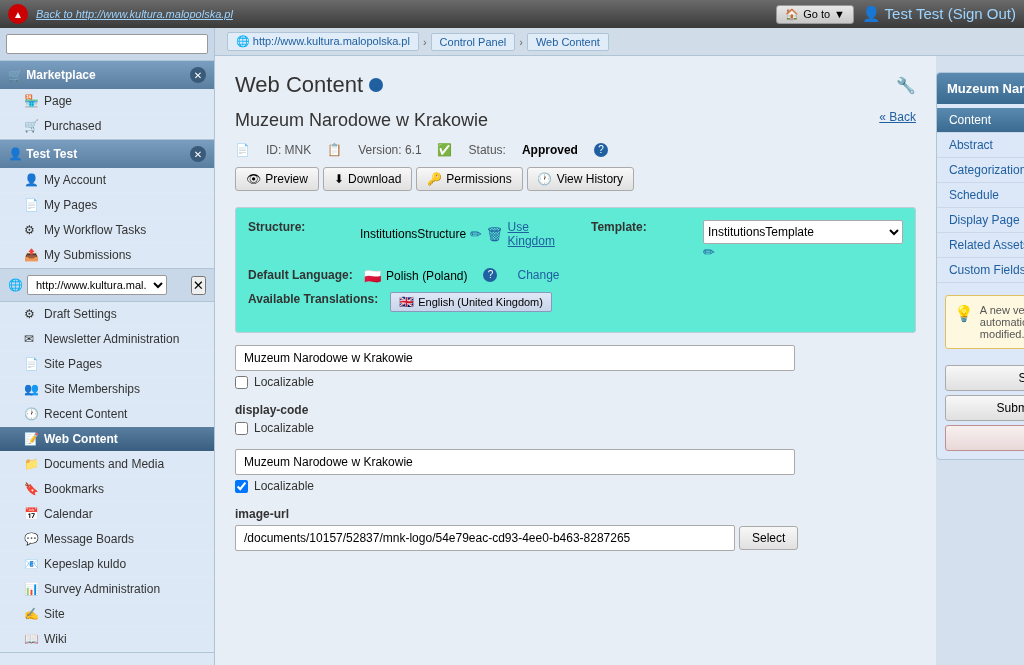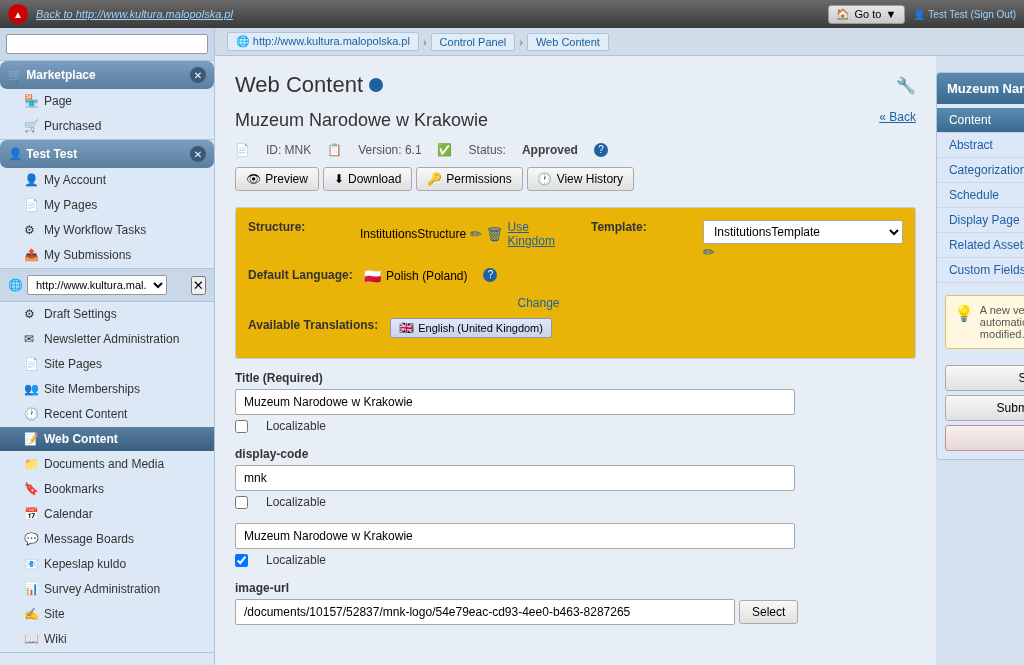--- a/index.html
+++ b/index.html
@@ -21,21 +21,21 @@
     .top-bar-right { display: flex; align-items: center; gap: 8px; }
     .goto-btn {
       background: linear-gradient(to bottom, #e8e8e8, #c8c8c8);
       border: 1px solid #999;
       border-radius: 3px;
       padding: 2px 8px;
       font-size: 11px;
       cursor: pointer;
       display: flex; align-items: center; gap: 4px;
     }
-    .user-info { color: #9dd4ff; font-size: 10px; cursor: pointer; }
+    .user-info { color: #9dd4ff; font-size: 15px; cursor: pointer; }
 
     
     .layout { display: flex; height: calc(665px - 28px); }
 
     
     .sidebar {
       width: 215px;
       background: #dce8f5;
       border-right: 1px solid #b0c4d8;
       overflow-y: auto;
@@ -60,21 +60,20 @@
     .sidebar-section-header {
       background: linear-gradient(to bottom, #7a9ec0, #5a7ea0);
       color: #fff;
       padding: 6px 8px;
       font-size: 12px;
       font-weight: bold;
       display: flex;
       align-items: center;
       justify-content: space-between;
       cursor: pointer;
-      border-radius: 7px;
     }
     .sidebar-section-header .close-btn {
       background: #3a5a7a;
       border: none;
       color: #fff;
       border-radius: 50%;
       width: 16px;
       height: 16px;
       font-size: 10px;
       cursor: pointer;
@@ -142,57 +141,57 @@
     .page-content { padding: 16px 20px; }
     .page-header { display: flex; align-items: center; justify-content: space-between; margin-bottom: 12px; }
     .page-title { font-size: 22px; color: #333; display: flex; align-items: center; gap: 6px; }
     .page-title .help-icon { color: #2060a0; font-size: 14px; cursor: pointer; }
     .wrench-icon { color: #666; font-size: 16px; cursor: pointer; }
 
     .content-title { font-size: 18px; color: #333; margin-bottom: 4px; }
     .back-link { color: #2060a0; font-size: 12px; text-decoration: underline; cursor: pointer; }
 
     .meta-info { display: flex; align-items: center; gap: 16px; margin-bottom: 10px; font-size: 12px; color: #555; }
-    .status-approved { color: #404040; font-weight: bold; }
+    .status-approved { color: #000000; font-weight: bold; }
     .help-circle { display: inline-block; background: #2060a0; color: #fff; border-radius: 50%; width: 14px; height: 14px; font-size: 10px; text-align: center; line-height: 14px; cursor: pointer; }
 
     
     .toolbar { display: flex; gap: 4px; margin-bottom: 16px; }
     .toolbar-btn {
       background: linear-gradient(to bottom, #f8f8f8, #e0e0e0);
       border: 1px solid #aaa;
       border-radius: 3px;
       padding: 4px 10px;
       font-size: 12px;
       cursor: pointer;
       display: flex; align-items: center; gap: 4px;
     }
 
     
     .form-section {
-      background: #eab308;
+      background: #5eead4;
       border: 1px solid #c0ccd8;
       border-radius: 3px;
       padding: 12px;
       margin-bottom: 12px;
     }
     .form-row { display: flex; align-items: flex-start; gap: 12px; margin-bottom: 8px; }
     .form-label { font-size: 12px; color: #333; font-weight: bold; min-width: 100px; }
     .structure-select { display: flex; align-items: center; gap: 4px; }
     .template-select select {
-      padding: 3px 6px;
+      padding: 3px 0;
       border: 1px solid #aaa;
       border-radius: 2px;
       font-size: 12px;
       background: #fff;
       min-width: 200px;
     }
     .icon-btn { background: none; border: none; cursor: pointer; color: #2060a0; font-size: 14px; }
     .lang-flag { display: inline-flex; align-items: center; gap: 4px; }
-    .change-link { color: #2060a0; cursor: pointer; font-size: 12px; margin-top: 28px; }
+    .change-link { color: #2060a0; cursor: pointer; font-size: 12px; }
     .translation-btn {
       background: linear-gradient(to bottom, #e0e8f8, #c8d4e8);
       border: 1px solid #8899bb;
       border-radius: 2px;
       padding: 2px 8px;
       font-size: 11px;
       cursor: pointer;
       display: flex; align-items: center; gap: 4px;
     }
 
@@ -201,21 +200,21 @@
     .field-label { font-size: 12px; color: #333; margin-bottom: 4px; font-weight: bold; }
     .field-input {
       width: 100%;
       max-width: 560px;
       padding: 5px 8px;
       border: 1px solid #aaa;
       border-radius: 2px;
       font-size: 12px;
       background: #fff;
     }
-    .checkbox-row { display: flex; align-items: center; gap: 18px; margin-top: 4px; font-size: 12px; color: #333; }
+    .checkbox-row { display: flex; align-items: center; gap: 6px; margin-top: 4px; font-size: 12px; color: #333; }
     .checkbox-row input[type=checkbox] { cursor: pointer; }
 
     
     .image-url-row { display: flex; gap: 4px; align-items: center; }
     .image-url-input {
       flex: 1;
       max-width: 500px;
       padding: 5px 8px;
       border: 1px solid #aaa;
       border-radius: 2px;
@@ -527,31 +526,29 @@
             <div class="form-row">
               <span class="form-label">Available Translations:</span>
               <button class="translation-btn">
                 <span style="font-size:12px;">🇬🇧</span>
                 <span>English (United Kingdom)</span>
               </button>
             </div>
           </div>
 
           <div class="field-block">
-            <div class="field-label">Title (Required)</div>
             <input type="text" class="field-input" value="Muzeum Narodowe w Krakowie" style="">
             <div class="checkbox-row">
               <input type="checkbox" style="">
               <span>Localizable</span>
             </div>
           </div>
 
           <div class="field-block">
             <div class="field-label">display-code</div>
-            <input type="text" class="field-input" value="mnk" style="">
             <div class="checkbox-row">
               <input type="checkbox" style="">
               <span>Localizable</span>
             </div>
           </div>
 
           <div class="field-block">
             <input type="text" class="field-input" value="Muzeum Narodowe w Krakowie" style="">
             <div class="checkbox-row">
               <input type="checkbox" checked="" style="">

